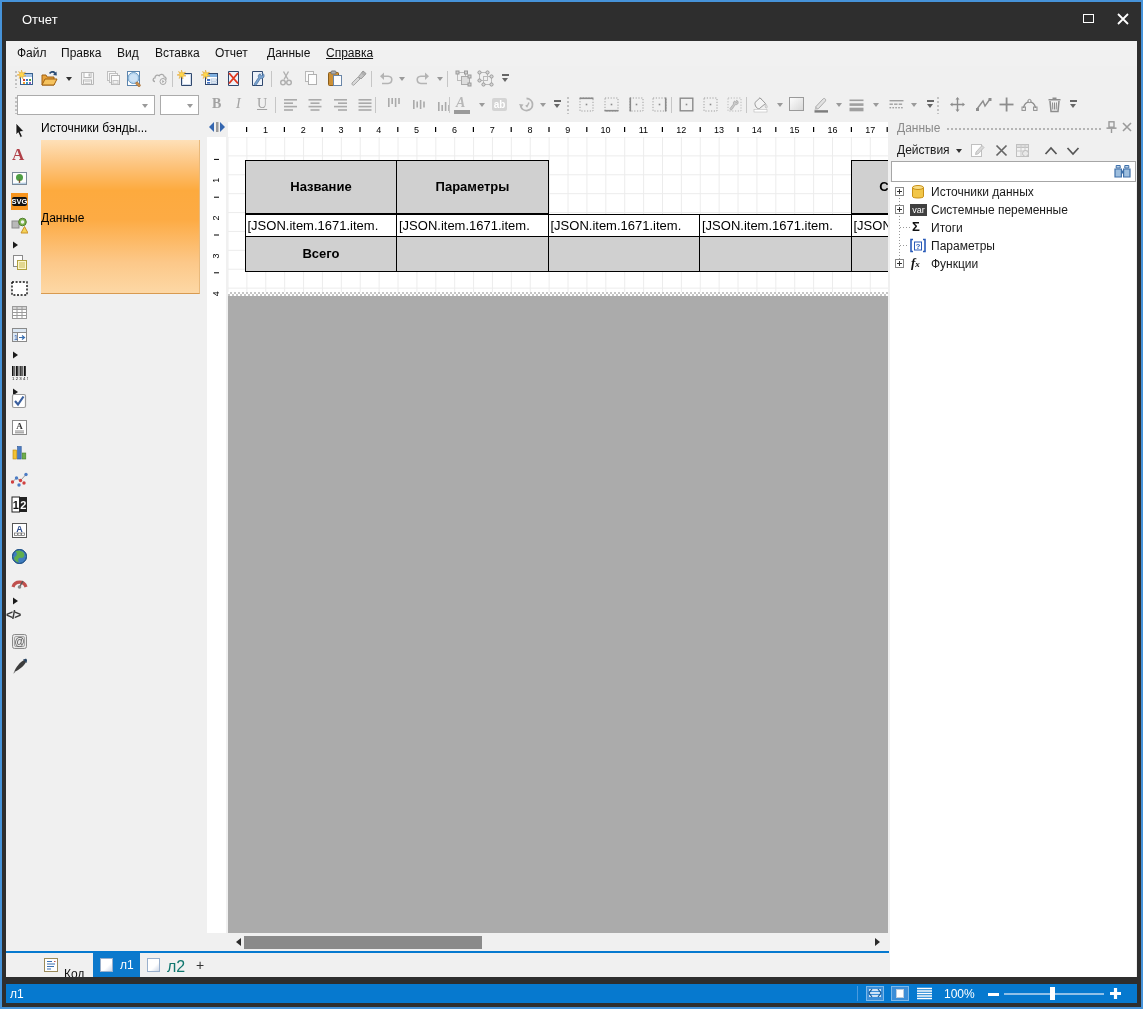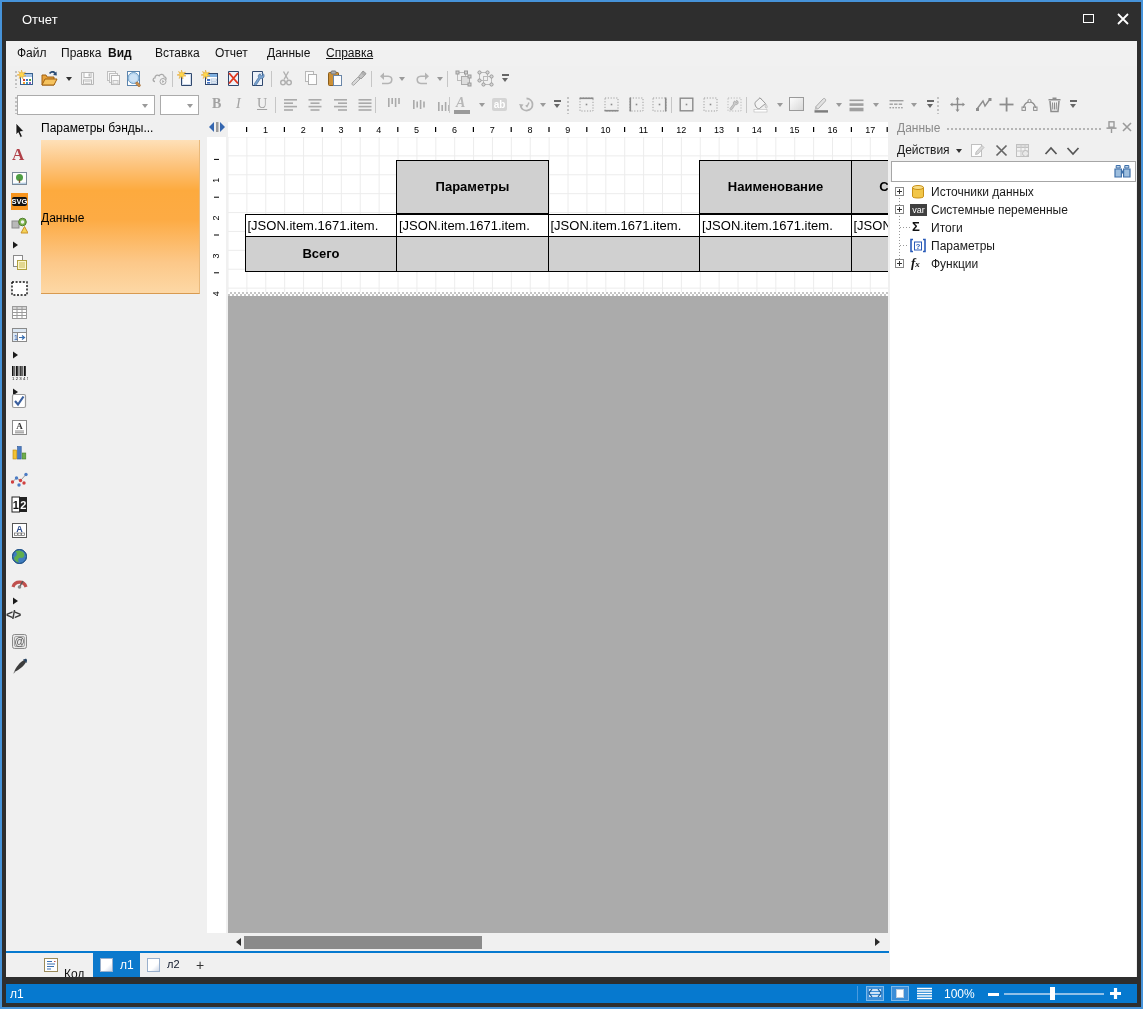--- a/index.html
+++ b/index.html
@@ -74,21 +74,21 @@
 <body>
 <div id="content"></div>
 <div id="title">Отчет</div>
 <div class="abs" style="left:1083px;top:14px;width:11px;height:9px;border:1.6px solid #fff;"></div>
 <svg class="abs" style="left:1117px;top:13px;" width="12" height="12" viewBox="0 0 12 12">
     <path d="M1 1 L11 11 M11 1 L1 11" stroke="#fff" stroke-width="1.8"></path>
   </svg>
 <div id="menubar">
   <span style="left:11px;">Файл</span>
   <span style="left:55px;">Правка</span>
-  <span style="left:102px;font-weight:bold;">Вид</span>
+  <span style="left:111px;">Вид</span>
   <span style="left:149px;">Вставка</span>
   <span style="left:209px;">Отчет</span>
   <span style="left:261px;">Данные</span>
   <span style="left:320px;text-decoration:underline;">Справка</span>
 </div>
 <div id="tb1">
   <div class="grip" style="left:8px;"></div>
   <svg class="ico" style="left:11px;" viewBox="0 0 17 17">
     <rect x="3.5" y="3.5" width="12" height="11" fill="#fff" stroke="#39618f"></rect>
     <rect x="4" y="4" width="11" height="3" fill="#a8c6e8"></rect>
@@ -518,21 +518,21 @@
     <rect x="3.5" y="3.5" width="10" height="10" rx="1.5" fill="none" stroke="#a8a8a8"></rect>
     <text x="8.5" y="12" text-anchor="middle" font-size="10" fill="#555" font-family="Liberation Sans, sans-serif">@</text>
   </svg>
   <svg style="top:540px;" width="17" height="17" viewBox="0 0 17 17">
     <path d="M3 14 C5 9 9 4 13 2 L15 4 C13 8 8 12 3 14 Z" fill="#3d3d3d"></path>
     <path d="M12 1.5 L15.5 5 L16 2.5 C16 1 15 0.5 14 1 Z" fill="#26415e"></path>
     <path d="M2 15.5 C2.8 14.2 3.5 13.8 4.5 13.5 L3.5 15 Z" fill="#888"></path>
   </svg>
 </div>
 <div id="bandpanel">
-  <div style="position:absolute;left:8px;top:3px;font-size:12px;color:#000;">Параметры бэнды...</div>
+  <div style="position:absolute;left:8px;top:3px;font-size:12px;color:#000;">Источники бэнды...</div>
   <div id="band">
       <div style="position:absolute;left:0px;top:71px;font-size:12px;color:#000;">Данные</div>
     </div>
 </div>
 <div id="corner">
   <svg width="18" height="12" viewBox="0 0 18 12" style="position:absolute;left:1px;top:4px;">
     <path d="M6 0 L1 5 L6 10 Z" fill="#3567b0"></path>
     <rect x="8" y="0" width="2.5" height="10" fill="#9a9a9a"></rect>
     <path d="M12 0 L17 5 L12 10 Z" fill="#3567b0"></path>
   </svg>
@@ -588,22 +588,22 @@
         <rect x="509.4" y="5" width="1.2" height="5"></rect>
         <rect x="547.2" y="5" width="1.2" height="5"></rect>
         <rect x="585" y="5" width="1.2" height="5"></rect>
         <rect x="622.8" y="5" width="1.2" height="5"></rect>
         <rect x="658.6" y="5" width="1.2" height="5"></rect>
     </g>
   </svg>
 </div>
 <div id="canvas" style="overflow:hidden;">
   <div class="grid"></div>
+  <div class="cell hd c0">Название</div>
     <div class="cell hd c1">Параметры</div>
-    <div class="cell hd c3">Наименование</div>
     <div class="cell hd c4">Сумма</div>
   <div class="cell dt c0">[JSON.item.1671.item.</div>
     <div class="cell dt c1">[JSON.item.1671.item.</div>
     <div class="cell dt c2">[JSON.item.1671.item.</div>
     <div class="cell dt c3">[JSON.item.1671.item.</div>
     <div class="cell dt c4">[JSON.item.1671.item.</div>
   <div class="cell ft c0">Всего</div>
     <div class="cell ft c1"></div>
     <div class="cell ft c2"></div>
     <div class="cell ft c3"></div>
@@ -626,21 +626,21 @@
     <rect x="1.5" y="1.5" width="13" height="13" fill="#fefefe" stroke="#9a8a5a"></rect>
     <path d="M4 4.5 L9 4.5 M4 7 L12 7 M4 9.5 L11 9.5 M4 12 L8 12" stroke="#3a6fb0" stroke-width="1.2"></path>
     <path d="M11 4.5 L12.5 4.5" stroke="#c05050" stroke-width="1.2"></path>
   </svg>
   <div style="position:absolute;left:58px;top:14px;font-size:12px;color:#111;">Код</div>
   <div style="position:absolute;left:87px;top:0;width:47px;height:24px;background:#0c79cc;">
     <div style="position:absolute;left:7px;top:5px;width:13px;height:14px;background:linear-gradient(135deg,#fff 60%,#cfd8e8 100%);border:1px solid #9ab0cc;"></div>
     <div style="position:absolute;left:27px;top:5px;font-size:12px;color:#fff;">л1</div>
   </div>
   <div style="position:absolute;left:141px;top:5px;width:13px;height:14px;background:linear-gradient(135deg,#fff 60%,#cfd8e8 100%);border:1px solid #9ab0cc;"></div>
-  <div style="position:absolute;left:161px;top:5px;font-size:11px;color:#0f172a;">л2</div>
+  <div style="position:absolute;left:161px;top:5px;font-size:16px;color:#0f766e;">л2</div>
   <div style="position:absolute;left:190px;top:4px;font-size:14px;color:#333;">+</div>
 </div>
 <div id="rpanel">
   <div style="position:absolute;left:8px;top:3px;font-size:12px;color:#8a8a8a;">Данные</div>
   <div style="position:absolute;left:57px;top:9px;width:155px;height:3px;background-image:radial-gradient(circle,#b5b5b5 0.8px,transparent 1px);background-size:4px 4px;"></div>
   <svg style="position:absolute;left:217px;top:3px;" width="11" height="12" viewBox="0 0 11 12">
     <rect x="3" y="0.8" width="5" height="5.4" fill="none" stroke="#9a9a9a" stroke-width="1.4"></rect>
     <rect x="0.5" y="6.4" width="10" height="1.5" fill="#9a9a9a"></rect>
     <rect x="4.8" y="8" width="1.4" height="4" fill="#9a9a9a"></rect>
   </svg>

